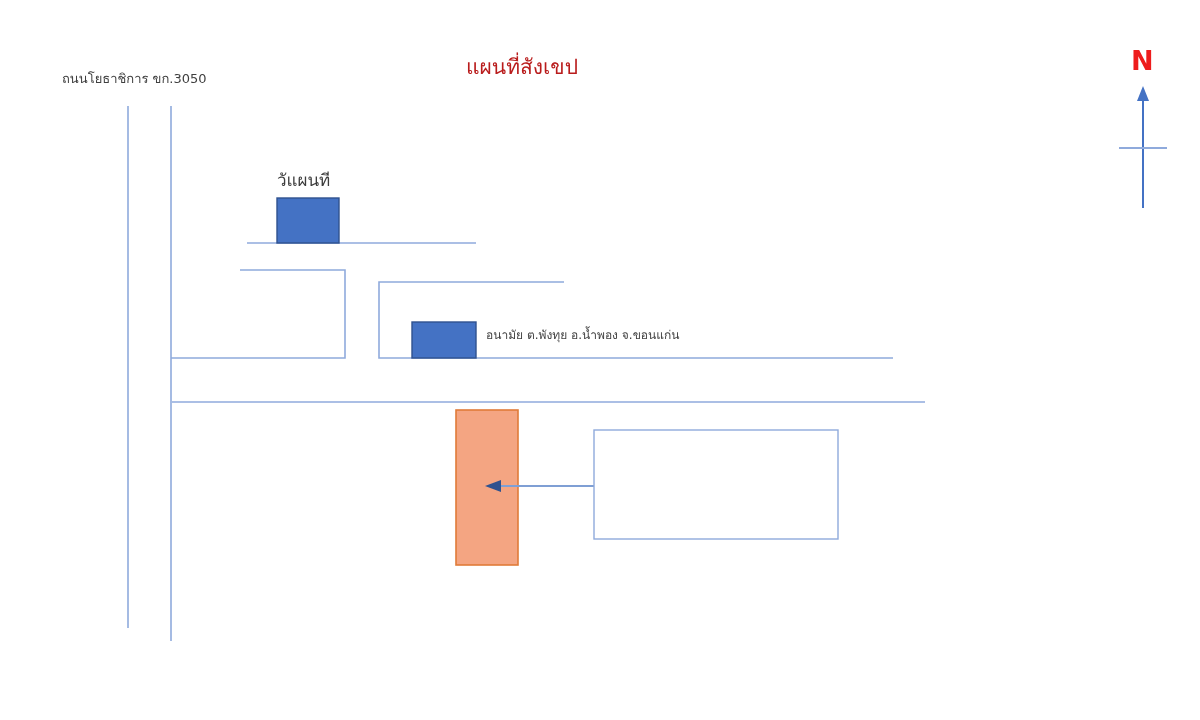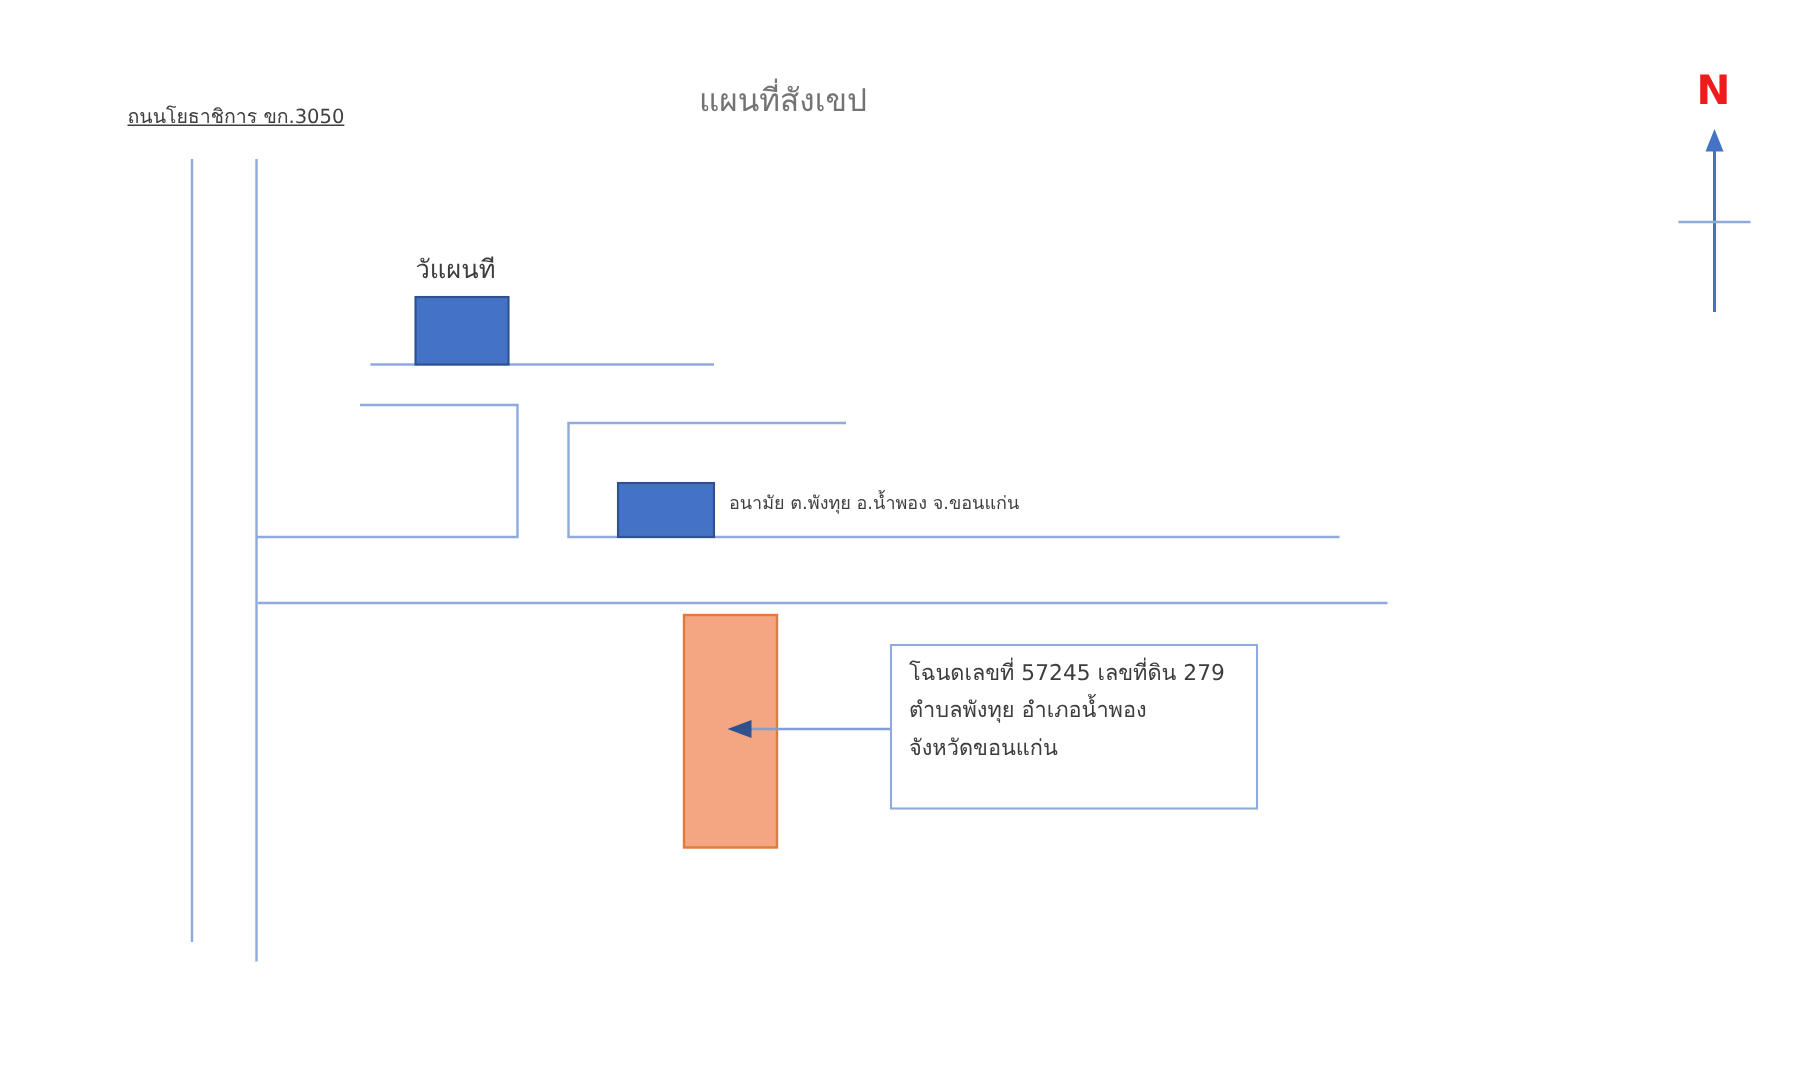--- a/index.html
+++ b/index.html
@@ -38,29 +38,28 @@
     position: absolute;
     white-space: nowrap;
     color: #3f3f3f;
     line-height: 1.0;
   }
 
   #map-title {
     left: 466px;
     top: 57px;
     font-size: 21px;
-    color: #737373;
+    color: #b91c1c;
   }
 
   #road-label-main {
-    left: 85px;
+    left: 62px;
     top: 72px;
     font-size: 13px;
     color: #3f3f3f;
-    text-decoration: underline;
   }
 
   #temple-label {
     left: 277px;
     top: 172px;
     font-size: 17px;
     color: #3d3d3d;
   }
 
   #health-center-label {
@@ -139,19 +138,14 @@
   <div class="lbl" id="map-title">แผนที่สังเขป</div>
 
   <div class="lbl" id="road-label-main">ถนนโยธาชิการ ขก.3050</div>
 
   <div class="lbl" id="temple-label">วัแผนที</div>
 
   <div class="lbl" id="health-center-label">อนามัย ต.พังทุย อ.น้ำพอง จ.ขอนแก่น</div>
 
   <div class="lbl" id="north-letter">N</div>
 
-  <div id="parcel-callout-text">
-    <span class="callout-line">โฉนดเลขที่ 57245 เลขที่ดิน 279</span>
-    <span class="callout-line">ตำบลพังทุย อำเภอน้ำพอง</span>
-    <span class="callout-line">จังหวัดขอนแก่น</span>
-  </div>
 
 </div>
 
 </body></html>

